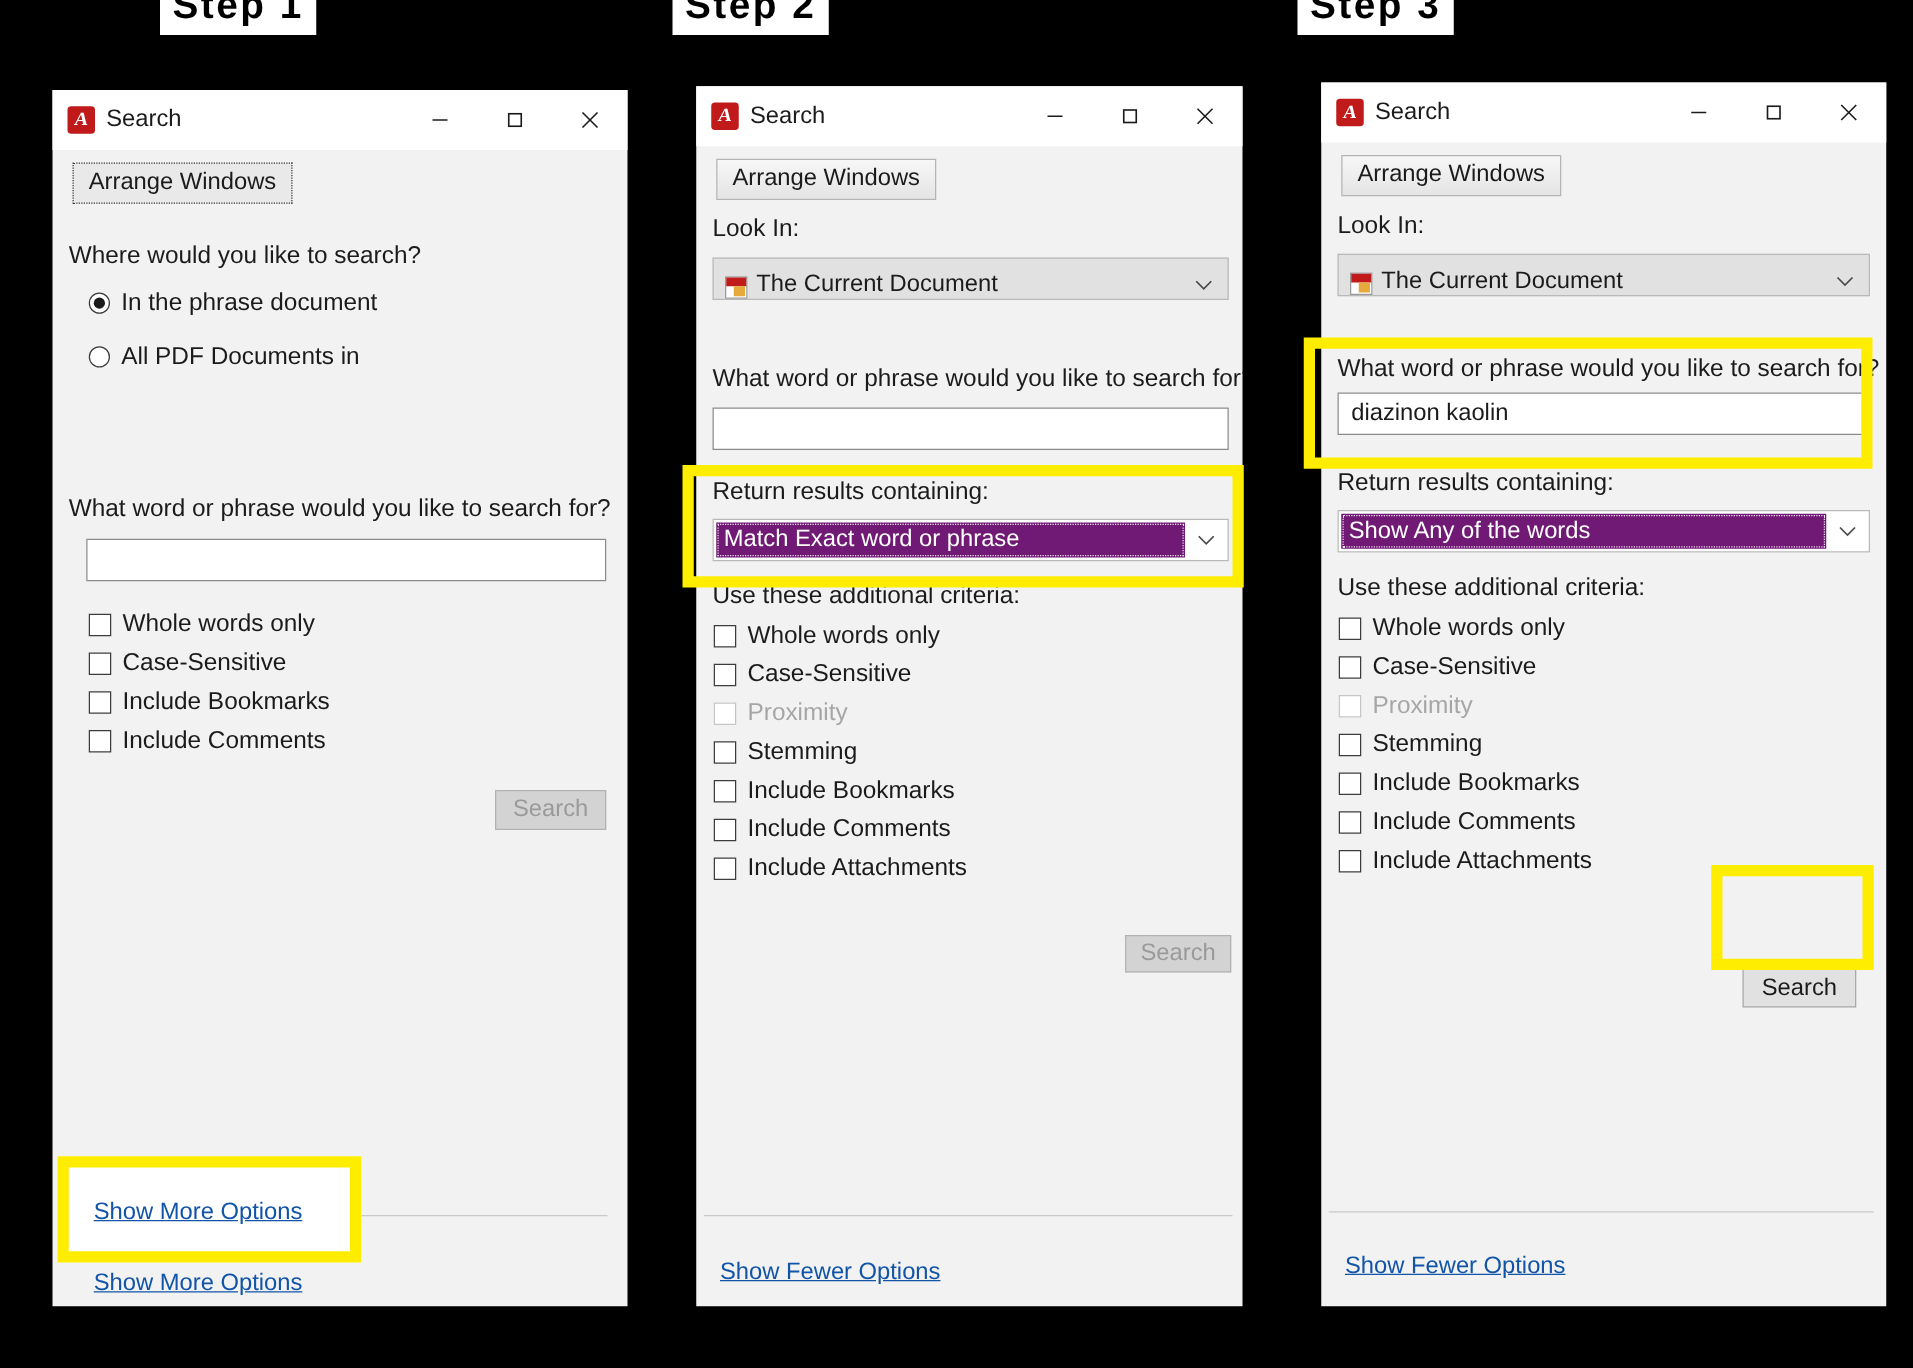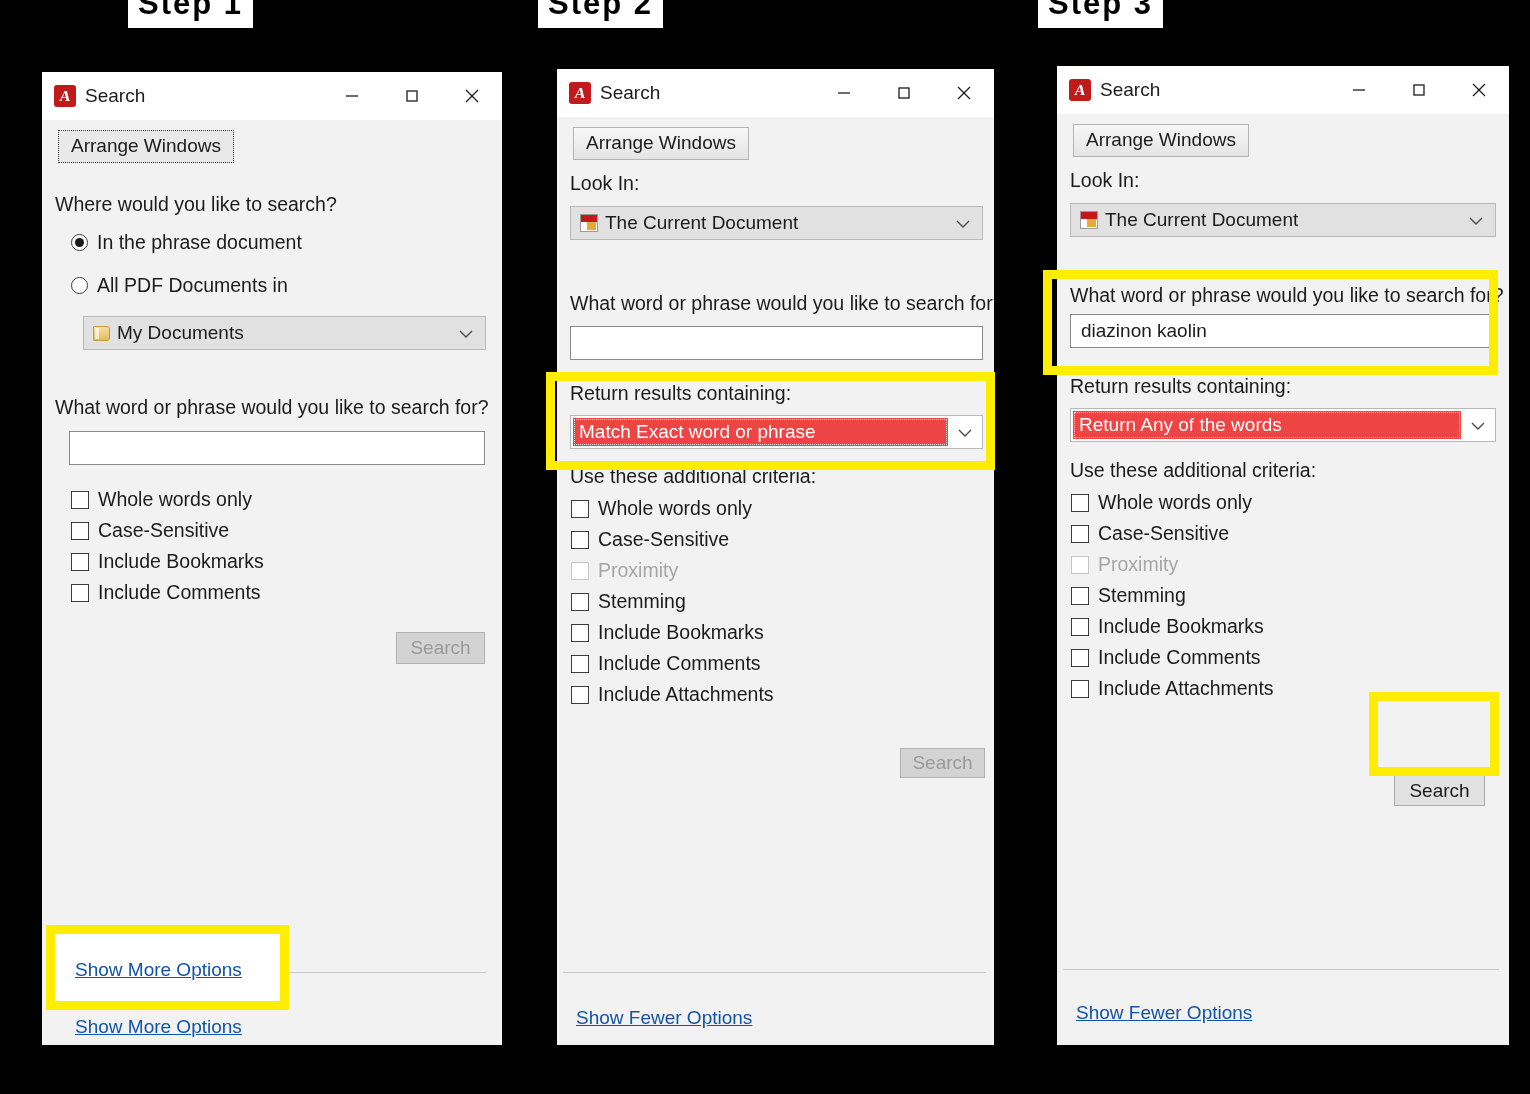--- a/index.html
+++ b/index.html
@@ -81,21 +81,21 @@
     position: absolute;
     font-size: 19.5px; color: #1b1b1b;
     white-space: nowrap;
   }
 
   .combo {
     position: absolute;
     background: #e1e1e1;
     border: 1px solid #b9b9b9;
     height: 34px;
-    display: flex; align-items: center;
+    display: flex; align-items: flex-end;
     padding-left: 9px;
     font-size: 19px; color:#1b1b1b;
   }
   .combo .chev { margin-left: auto; margin-right: 12px; color:#4a4a4a; }
   .folder-ico {
     width: 17px; height: 15px; flex:0 0 auto; margin-right: 7px;
     background: linear-gradient(#f6dfa0,#e2bb5e);
     border: 1px solid #c79a33; border-radius: 1px 3px 3px 1px;
     position: relative;
   }
@@ -118,21 +118,21 @@
 
   .combo-sel {
     position: absolute;
     background: #ffffff;
     border: 1px solid #b9b9b9;
     height: 34px;
     display: flex; align-items: center;
     font-size: 19px;
   }
   .combo-sel .hl {
-    background: #ef4444; color:#fff;
+    background: #701a75; color:#fff;
     flex: 1 1 auto; height: 28px; margin: 2px 0 2px 2px;
     display:flex; align-items:center; padding-left:6px;
     outline: 1px dotted rgba(255,255,255,.85);
     outline-offset: -2px;
   }
   .combo-sel .chev { width: 34px; text-align:center; color:#4a4a4a; }
 
   .textbox {
     position: absolute;
     background: #ffffff;
@@ -234,29 +234,20 @@
         <div class="radio-row" style="left:29px; top:111px;">
           <span class="radio on"></span>
           <span>In the phrase document</span>
         </div>
 
         <div class="radio-row" style="left:29px; top:154px;">
           <span class="radio"></span>
           <span>All PDF Documents in</span>
         </div>
 
-        <div class="combo" style="left:41px; top:196px; width:403px;">
-          <span class="folder-ico"></span>
-          <span>My Documents</span>
-          <span class="chev">
-            <svg width="14" height="9" viewBox="0 0 14 9">
-                <polyline points="1,1 7,7 13,1" fill="none" stroke="#4a4a4a" stroke-width="1.4"></polyline>
-              </svg>
-          </span>
-        </div>
 
         <div class="lbl" style="left:13px; top:276px;">What word or phrase would you like to search for?</div>
 
         <div class="textbox" style="left:27px; top:311px; width:416px;"></div>
 
         <div class="check-row" style="left:29px; top:368px;">
           <span class="check"></span>
           <span>Whole words only</span>
         </div>
         <div class="check-row" style="left:29px; top:399px;">
@@ -427,21 +418,21 @@
           </span>
         </div>
 
         <div class="lbl" style="left:13px; top:170px;">What word or phrase would you like to search for?</div>
 
         <div class="textbox" style="left:13px; top:200px; width:426px;">diazinon kaolin</div>
 
         <div class="lbl" style="left:13px; top:261px;">Return results containing:</div>
 
         <div class="combo-sel" style="left:13px; top:294px; width:426px;">
-          <span class="hl">Return Any of the words</span>
+          <span class="hl">Show Any of the words</span>
           <span class="chev">
             <svg width="14" height="9" viewBox="0 0 14 9">
                 <polyline points="1,1 7,7 13,1" fill="none" stroke="#4a4a4a" stroke-width="1.4"></polyline>
               </svg>
           </span>
         </div>
 
         <div class="lbl" style="left:13px; top:345px;">Use these additional criteria:</div>
 
         <div class="check-row" style="left:14px; top:377px;">

